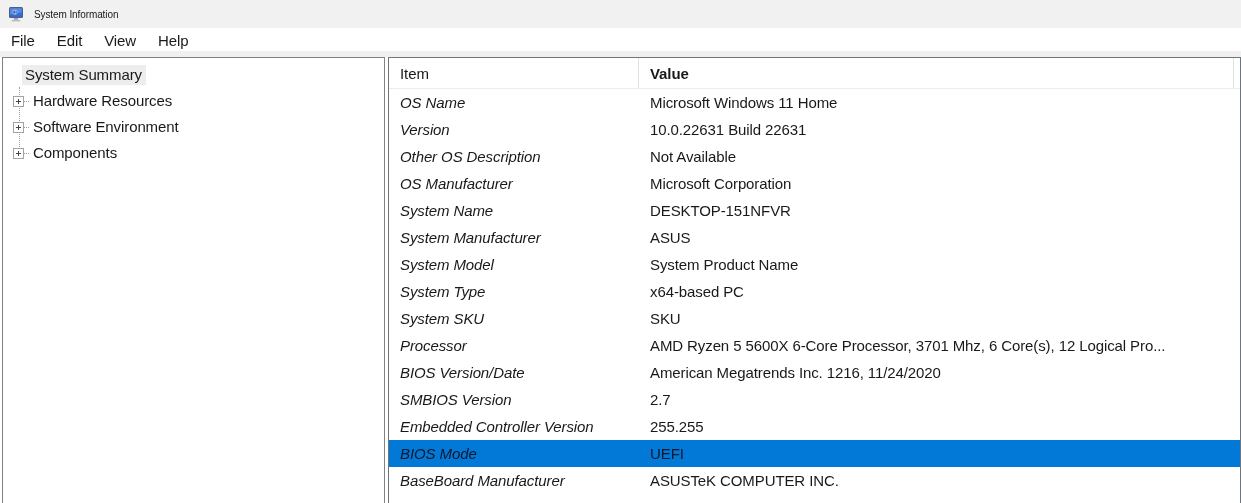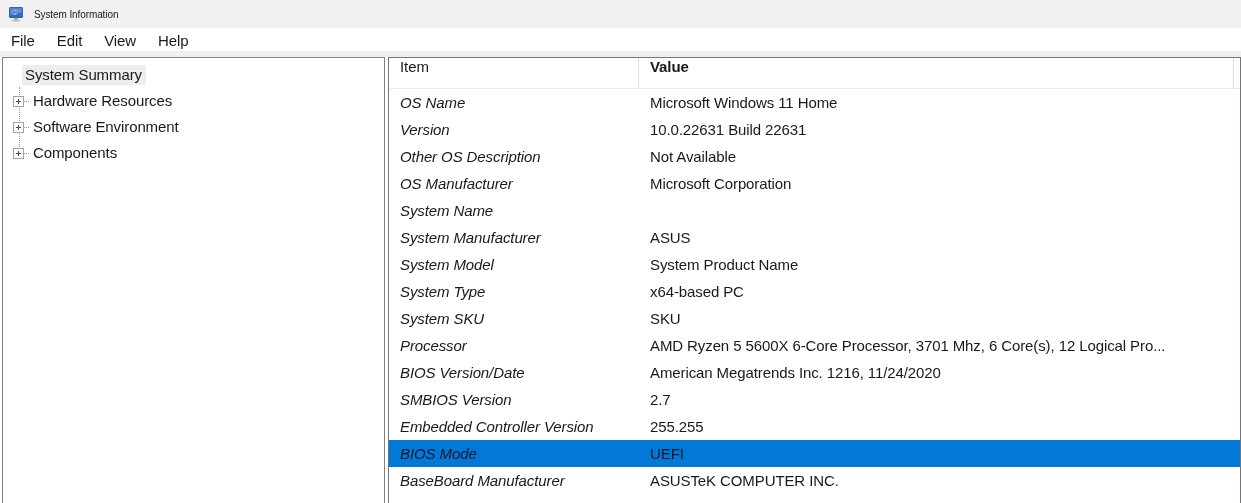--- a/index.html
+++ b/index.html
@@ -57,21 +57,21 @@
   .tree-stub { width:5px; height:0; border-top:1px dotted #9a9a9a; flex:0 0 auto; }
   .tree-label { margin-left:1px; padding:1px 3px 2px 3px; white-space:nowrap; }
 
   
   .list-pane {
     position:absolute; left:388px; top:57px; width:853px; height:450px;
     background:#ffffff; border:1px solid #70757c; overflow:hidden;
   }
   .lv-header {
     position:relative; height:31px; background:#ffffff;
-    display:flex; align-items:flex-start; border-bottom:1px solid #ececec;
+    display:flex; align-items:center; border-bottom:1px solid #ececec;
   }
   .lv-header .hcol1 { width:249px; padding-left:11px; }
   .lv-header .hcol2 { padding-left:12px;font-weight:bold; }
   .hsep { position:absolute; top:0; bottom:0; width:1px; background:#e0e0e0; }
   .hsep.s1 { left:249px; }
   .hsep.s2 { left:844px; }
   .lv-rows { position:relative; }
   .lv-row { height:27px; display:flex; align-items:center; cursor:default; }
   .lv-row .c-item { width:249px; padding-left:11px; flex:0 0 auto; white-space:nowrap; overflow:hidden;font-style:italic; }
   .lv-row .c-value { padding-left:12px; white-space:nowrap; overflow:hidden; flex:1 1 auto; }
@@ -159,20 +159,21 @@
         <div class="lv-row">
           <span class="c-item">Other OS Description</span>
           <span class="c-value">Not Available</span>
         </div>
         <div class="lv-row">
           <span class="c-item">OS Manufacturer</span>
           <span class="c-value">Microsoft Corporation</span>
         </div>
         <div class="lv-row">
           <span class="c-item">System Name</span>
+          <span class="c-value">DESKTOP-151NFVR</span>
         </div>
         <div class="lv-row">
           <span class="c-item">System Manufacturer</span>
           <span class="c-value">ASUS</span>
         </div>
         <div class="lv-row">
           <span class="c-item">System Model</span>
           <span class="c-value">System Product Name</span>
         </div>
         <div class="lv-row">

